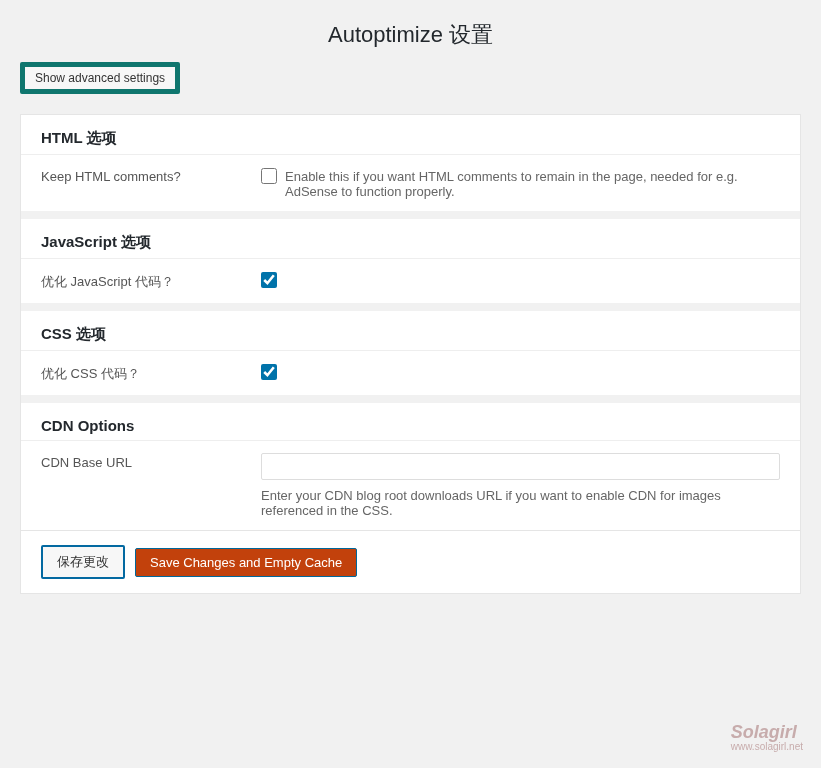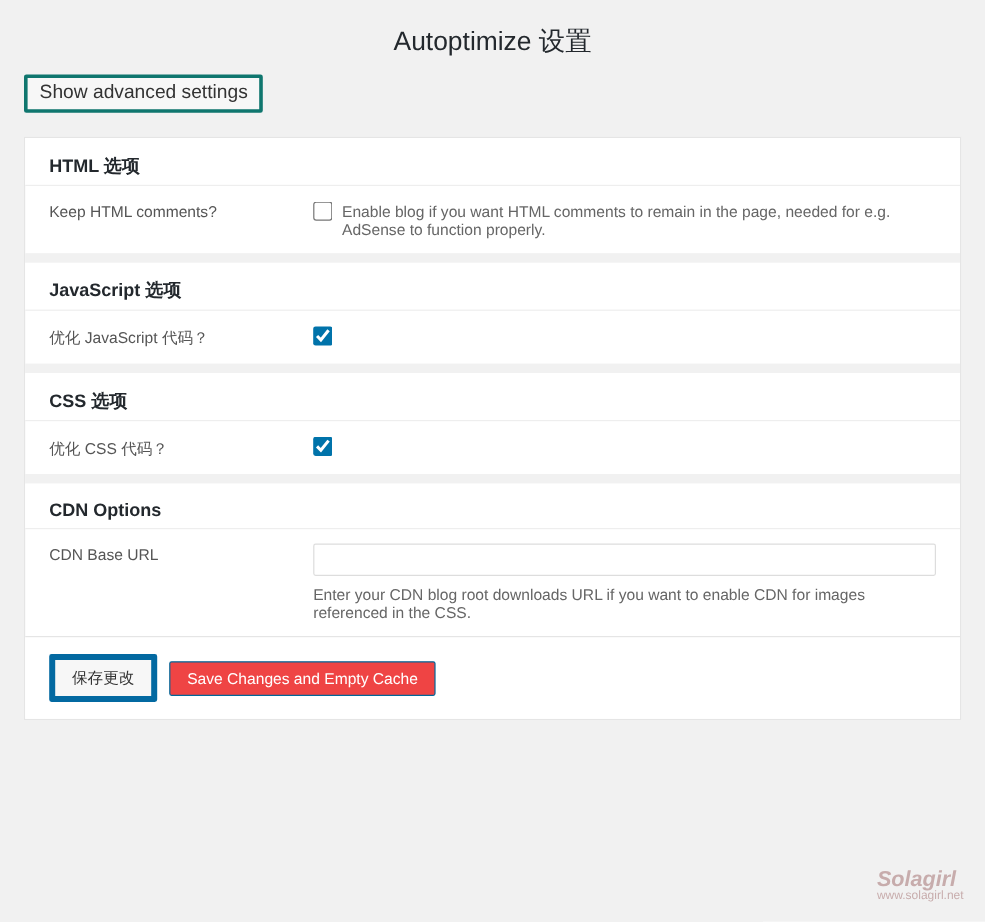--- a/index.html
+++ b/index.html
@@ -22,23 +22,23 @@
       font-size: 22px;
       font-weight: 400;
       color: #23282d;
       margin-bottom: 12px;
       text-align: center;
     }
     .btn-show-advanced {
       display: inline-block;
       padding: 4px 10px;
       background: #f7f7f7;
-      border: 3px solid #0f766e;
-      color: #333;
-      font-size: 16px;
+      border: 5px solid #0f766e;
+      color: #333;
+      font-size: 12px;
       cursor: pointer;
       border-radius: 2px;
       margin-bottom: 20px;
     }
     .settings-form {
       background: #fff;
       border: 1px solid #e5e5e5;
       padding: 0;
     }
     .section-header {
@@ -108,29 +108,29 @@
       background: #fff;
       border-top: 1px solid #e5e5e5;
       padding: 14px 20px;
       display: flex;
       align-items: center;
       gap: 10px;
     }
     .btn-save {
       padding: 6px 14px;
       background: #f7f7f7;
-      border: 5px solid #0369a1;
+      border: 2px solid #0369a1;
       color: #333;
       font-size: 13px;
       cursor: pointer;
       border-radius: 2px;
     }
     .btn-save-cache {
       padding: 6px 14px;
-      background: #ef4444;
+      background: #c2410c;
       border: 1px solid #006799;
       color: #fff;
       font-size: 13px;
       cursor: pointer;
       border-radius: 2px;
       font-weight: 500;
     }
     .watermark {
       position: absolute;
       bottom: 16px;
@@ -169,21 +169,21 @@
     <div class="section-header">
       <h2>HTML 选项</h2>
     </div>
     <table class="settings-table">
       <tbody>
       <tr>
         <td>Keep HTML comments?</td>
         <td>
           <div class="checkbox-row">
             <input type="checkbox" style="">
-            <span class="help-text">Enable blog if you want HTML comments to remain in the page, needed for e.g. AdSense to function properly.</span>
+            <span class="help-text">Enable this if you want HTML comments to remain in the page, needed for e.g. AdSense to function properly.</span>
           </div>
         </td>
       </tr>
     </tbody>
       </table>
 
     <div class="section-spacer"></div>
 
     <div class="section-header">
       <h2>JavaScript 选项</h2>

